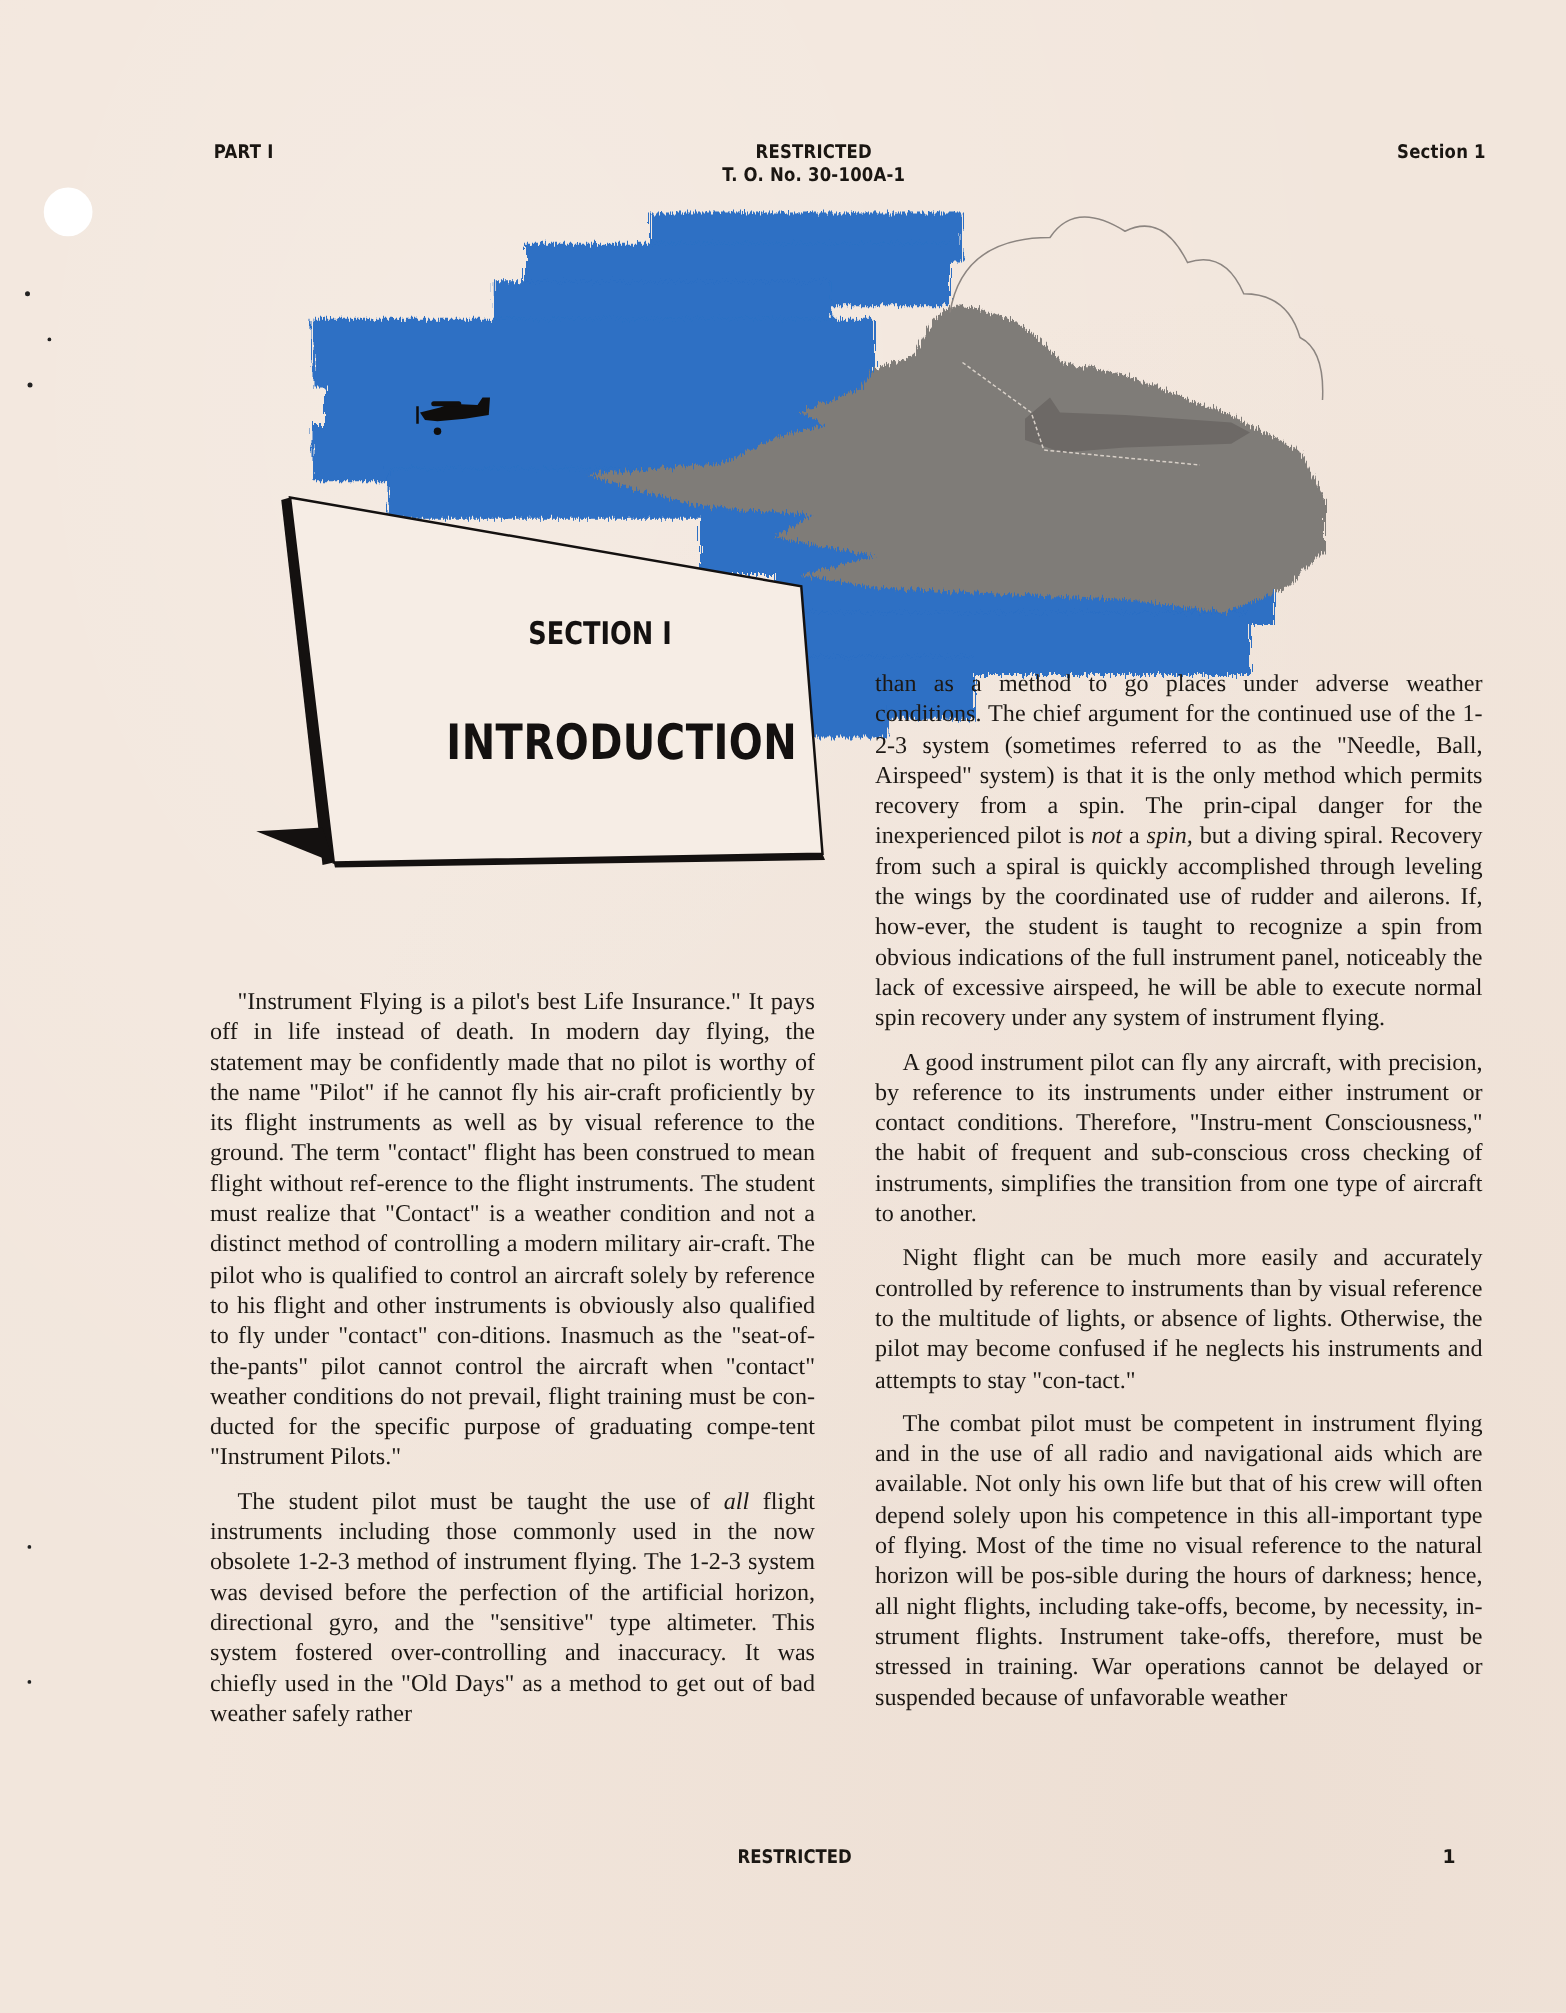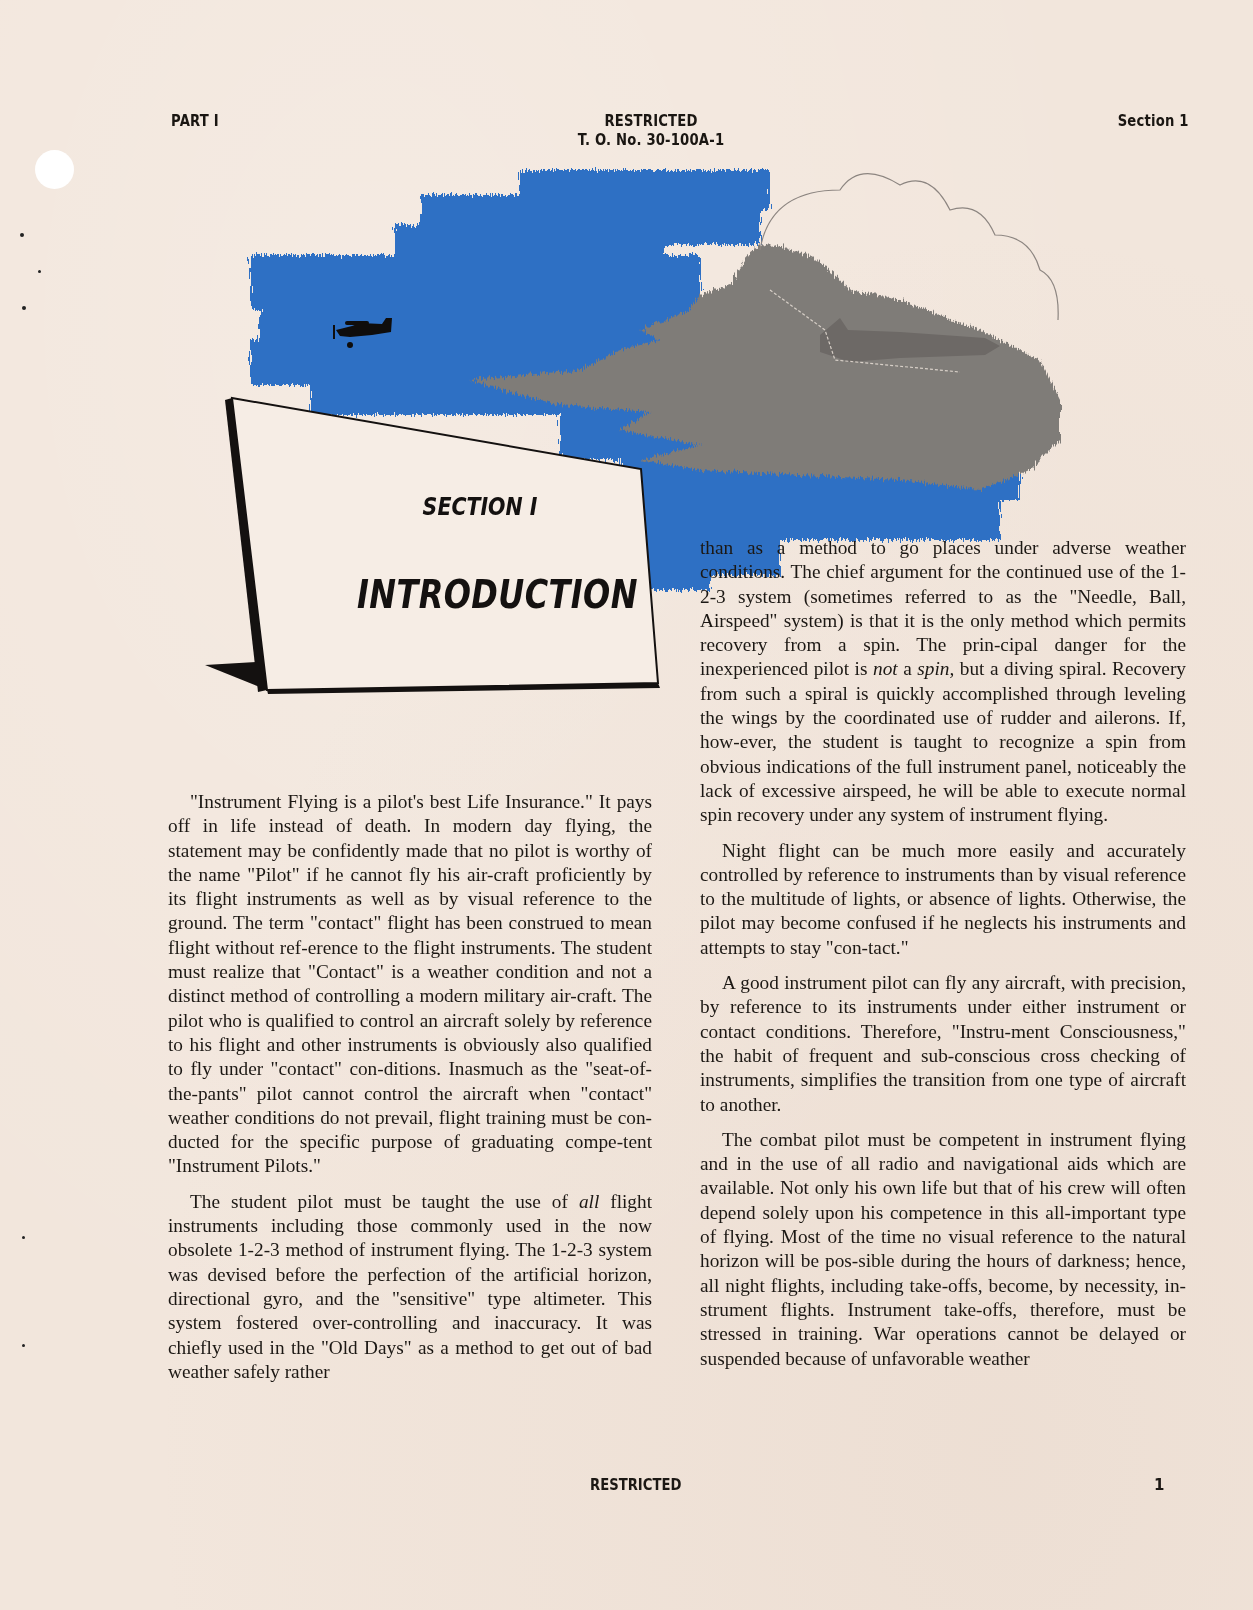--- a/index.html
+++ b/index.html
@@ -50,21 +50,21 @@
       font-family: "DejaVu Sans", "Liberation Sans", sans-serif;
       font-weight: bold; font-size: 15px;
       transform: scaleX(0.88); transform-origin: left top;
     }
     .footer-page {
       position: absolute; left: 1154px; top: 1476px;
       font-family: "DejaVu Sans", "Liberation Sans", sans-serif;
       font-weight: bold; font-size: 15px;
     }
 
-    .illustration { position: absolute; left: 0; top: 0; width: 1098px; height: 700px; pointer-events: none; font-style: italic; }
+    .illustration { position: absolute; left: 0; top: 0; width: 1098px; height: 700px; pointer-events: none; }
     .illustration svg { position: absolute; left: 0; top: 0; }
     .sign-title {
       position: absolute;
       font-family: "DejaVu Sans", "Liberation Sans", sans-serif;
       font-weight: bold;
       color: #141110;
       transform: scaleX(0.82);
       transform-origin: center top;
       text-align: center;
     }
@@ -155,19 +155,19 @@
   <div class="sign-title sign-intro">INTRODUCTION</div>
 </div>
 
 <div class="col col-left">
   <p>"Instrument Flying is a pilot's best Life Insurance." It pays off in life instead of death. In modern day flying, the statement may be confidently made that no pilot is worthy of the name "Pilot" if he cannot fly his air-craft proficiently by its flight instruments as well as by visual reference to the ground. The term "contact" flight has been construed to mean flight without ref-erence to the flight instruments. The student must realize that "Contact" is a weather condition and not a distinct method of controlling a modern military air-craft. The pilot who is qualified to control an aircraft solely by reference to his flight and other instruments is obviously also qualified to fly under "contact" con-ditions. Inasmuch as the "seat-of-the-pants" pilot cannot control the aircraft when "contact" weather conditions do not prevail, flight training must be con-ducted for the specific purpose of graduating compe-tent "Instrument Pilots."</p>
   <p><span>The student pilot must be taught the use of </span><em>all</em><span> flight instruments including those commonly used in the now obsolete 1-2-3 method of instrument flying. The 1-2-3 system was devised before the perfection of the artificial horizon, directional gyro, and the "sensitive" type altimeter. This system fostered over-controlling and inaccuracy. It was chiefly used in the "Old Days" as a method to get out of bad weather safely rather</span></p>
 </div>
 
 <div class="col col-right">
   <p class="cont"><span>than as a method to go places under adverse weather conditions. The chief argument for the continued use of the 1-2-3 system (sometimes referred to as the "Needle, Ball, Airspeed" system) is that it is the only method which permits recovery from a spin. The prin-cipal danger for the inexperienced pilot is </span><em>not</em><span> a </span><em>spin,</em><span> but a diving spiral. Recovery from such a spiral is quickly accomplished through leveling the wings by the coordinated use of rudder and ailerons. If, how-ever, the student is taught to recognize a spin from obvious indications of the full instrument panel, noticeably the lack of excessive airspeed, he will be able to execute normal spin recovery under any system of instrument flying.</span></p>
+  <p>A good instrument pilot can fly any aircraft, with precision, by reference to its instruments under either instrument or contact conditions. Therefore, "Instru-ment Consciousness," the habit of frequent and sub-conscious cross checking of instruments, simplifies the transition from one type of aircraft to another.</p>
   <p>Night flight can be much more easily and accurately controlled by reference to instruments than by visual reference to the multitude of lights, or absence of lights. Otherwise, the pilot may become confused if he neglects his instruments and attempts to stay "con-tact."</p>
-  <p>A good instrument pilot can fly any aircraft, with precision, by reference to its instruments under either instrument or contact conditions. Therefore, "Instru-ment Consciousness," the habit of frequent and sub-conscious cross checking of instruments, simplifies the transition from one type of aircraft to another.</p>
   <p>The combat pilot must be competent in instrument flying and in the use of all radio and navigational aids which are available. Not only his own life but that of his crew will often depend solely upon his competence in this all-important type of flying. Most of the time no visual reference to the natural horizon will be pos-sible during the hours of darkness; hence, all night flights, including take-offs, become, by necessity, in-strument flights. Instrument take-offs, therefore, must be stressed in training. War operations cannot be delayed or suspended because of unfavorable weather</p>
 </div>
 
 <div class="footer-center">RESTRICTED</div>
 <div class="footer-page">1</div>
 
 </body></html>

